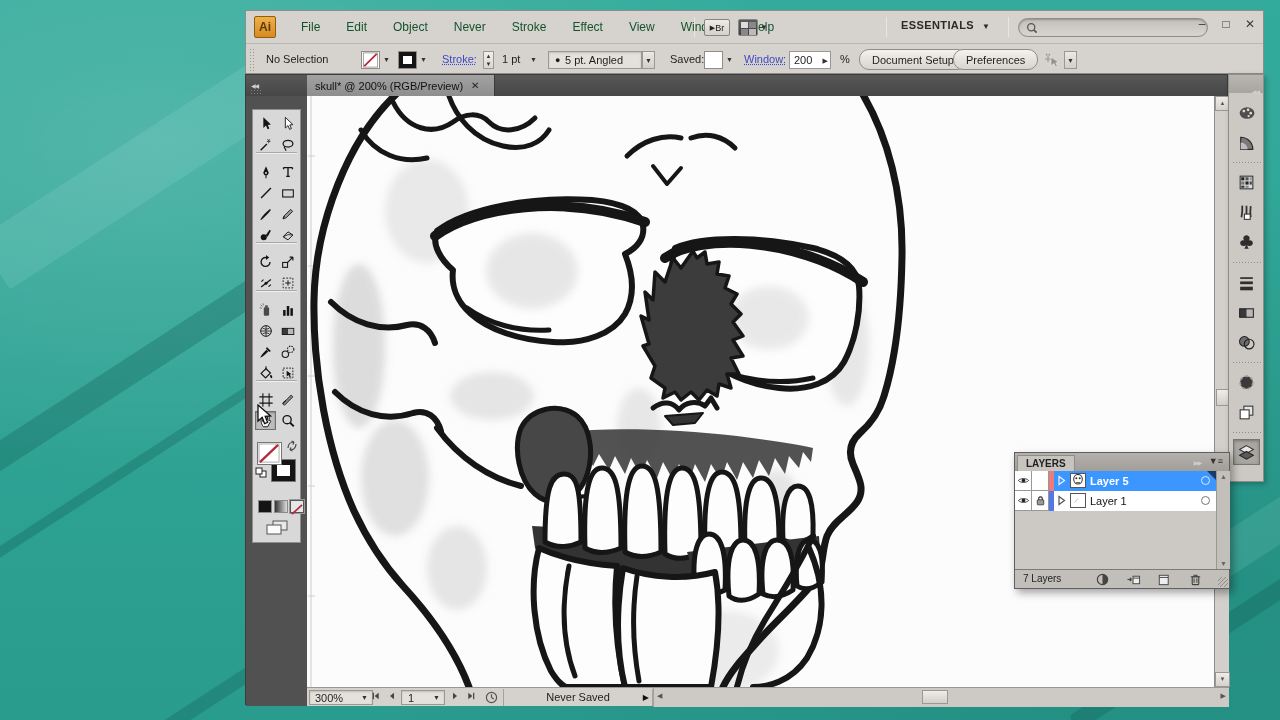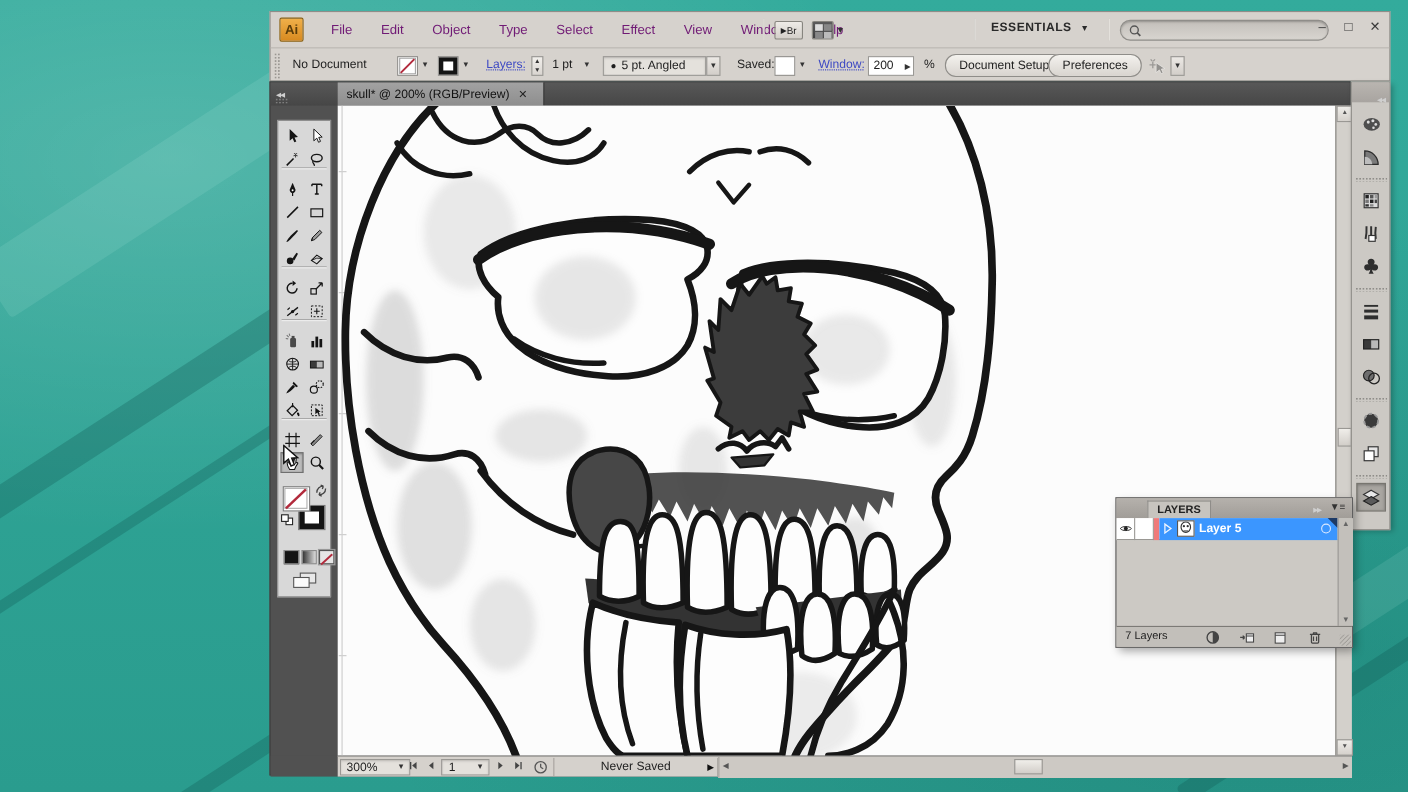--- a/index.html
+++ b/index.html
@@ -17,21 +17,21 @@
   .streak.lite { background:rgba(220,255,250,.10); }
 
   
   #appbar { position:absolute; left:245px; top:10px; width:1019px; height:64px;
     background:#d6d2cd; border:1px solid #8f8d89; }
   #menurow { position:absolute; left:0; top:0; width:100%; height:32px; }
   #ai-logo { position:absolute; left:8px; top:5px; width:22px; height:22px; border:1px solid #8a6010; border-radius:2px;
     background:linear-gradient(#f0b04a,#d88a20); color:#5a3c0a; font-weight:bold; font-size:12px;
     display:flex; align-items:center; justify-content:center; }
   #menus { position:absolute; left:42px; top:0; height:32px; display:flex; align-items:center; }
-  #menus span { padding:4px 13px; font-size:12px; color:#701a75; cursor:default; }
+  #menus span { padding:4px 13px; font-size:12px; color:#14532d; cursor:default; }
   .vdiv { position:absolute; top:6px; width:1px; height:20px; background:#b7b3ae; border-right:1px solid #e9e6e2; }
   #br-btn { position:absolute; left:458px; top:8px; width:26px; height:17px; border:1px solid #87857f;
     background:linear-gradient(#eeebe7,#d3cfc9); font-size:9px; color:#222; display:flex; align-items:center; justify-content:center; border-radius:2px;}
   #arrange-btn { position:absolute; left:492px; top:8px; width:20px; height:17px; border:1px solid #87857f;
     background:linear-gradient(#5c5c5c,#3f3f3f); border-radius:2px; }
   #arrange-btn .q { position:absolute; width:7px; height:6px; }
   #arrange-dd { position:absolute; left:514px; top:12px; font-size:8px; color:#333; }
   #workspace { position:absolute; left:655px; top:8px; font-size:11px; font-weight:bold; color:#2a2a2a; letter-spacing:.4px;}
   #workspace .dd { font-size:8px; margin-left:8px; font-weight:normal;}
   #searchbox { position:absolute; left:772px; top:7px; width:190px; height:19px; border-radius:10px;
@@ -102,21 +102,21 @@
   .dockicon svg { width:19px; height:19px; }
   .dockicon.sel { background:#a9a6a1; border:1px solid #77756f; box-shadow:inset 0 1px 3px rgba(0,0,0,.3); }
   .docksep { position:absolute; left:3px; width:29px; height:4px;
     background-image:radial-gradient(#8f8d89 25%, transparent 26%); background-size:3px 3px; }
 
   
   #layers { position:absolute; left:1014px; top:452px; width:216px; height:137px; background:#ccc9c4;
     border:1px solid #5f5f5f; box-shadow:3px 4px 8px rgba(0,0,0,.35); font-size:11px; }
   #layershead { position:absolute; left:0; top:0; width:100%; height:18px; background:linear-gradient(#b5b1ac,#a19d98); }
   #layerstab { position:absolute; left:2px; top:2px; height:16px; padding:0 8px; background:#c7c4bf; border:1px solid #8f8d89; border-bottom:none;
-    font-size:10px; font-weight:bold; color:#222; display:flex; align-items:center;margin-left:26px; }
+    font-size:10px; font-weight:bold; color:#222; display:flex; align-items:center; }
   .lrow { position:absolute; left:0; width:201px; height:20px; background:#fff; border-bottom:1px solid #9a9894; display:flex; align-items:center;}
   .eyebox, .lockbox { width:17px; height:20px; border-right:1px solid #9a9894; display:flex; align-items:center; justify-content:center; flex:none;}
   .eyebox svg, .lockbox svg { width:13px; height:13px; }
   .colorbar { width:5px; height:20px; flex:none; }
   .lcontent { flex:1; height:20px; display:flex; align-items:center; gap:4px; padding-left:3px; position:relative;}
   .lthumb { width:16px; height:15px; background:#fff; border:1px solid #555; flex:none;}
   .ltarget { position:absolute; right:6px; width:9px; height:9px; border:1.5px solid #777; border-radius:50%;}
   #lscroll { position:absolute; left:201px; top:18px; width:14px; height:98px; background:#c3c0bb; border-left:1px solid #9a9894;}
   #layersfoot { position:absolute; left:0; top:116px; width:214px; height:19px; background:#c2bfba; border-top:1px solid #7c7a76; }
   .footicon { position:absolute; top:2px; width:16px; height:15px; }
@@ -138,22 +138,22 @@
   <div class="streak lite" style="left:1100px; top:520px; width:300px; height:40px;"></div>
 </div>
 
 <div id="appbar">
   <div id="menurow">
     <div id="ai-logo">Ai</div>
     <div id="menus">
         <span>File</span>
         <span>Edit</span>
         <span>Object</span>
-        <span>Type</span>
-        <span>Select</span>
+        <span>Never</span>
+        <span>Stroke</span>
         <span>Effect</span>
         <span>View</span>
         <span>Window</span>
         <span>Help</span>
       </div>
     <div class="vdiv" style="left:448px;"></div>
     <div id="br-btn">
       <span style="font-size:7px;">▶</span>
       <span>Br</span>
     </div>
@@ -177,31 +177,31 @@
     </div>
     <div id="win-controls">
       <span>–</span>
       <span>□</span>
       <span>✕</span>
     </div>
   </div>
 
   <div id="ctrlrow">
     <div class="dots"></div>
-    <span class="abs" style="left:20px; top:9px;">No Document</span>
+    <span class="abs" style="left:20px; top:9px;">No Selection</span>
     <div class="swatchbtn" style="left:115px;">
       <svg viewBox="0 0 18 18" width="17" height="16">
           <rect x="1" y="1" width="16" height="16" fill="#fff" stroke="#999"></rect>
           <path d="M2 16 L16 2" stroke="#b22a3c" stroke-width="2"></path>
         </svg>
     </div>
     <span class="swdd" style="left:137px;">▼</span>
     <div class="swatchbtn" style="left:152px; box-shadow:inset 0 0 0 4px #141414;"></div>
     <span class="swdd" style="left:174px;">▼</span>
-    <span class="abs bluelink" style="left:196px; top:9px;">Layers:</span>
+    <span class="abs bluelink" style="left:196px; top:9px;">Stroke:</span>
     <div class="stepper" style="left:237px; top:7px;">▲<br>▼</div>
     <span class="abs" style="left:256px; top:9px;">1 pt</span>
     <span class="abs" style="left:284px; top:12px; font-size:7px; color:#333;">▼</span>
     <div class="sunken" style="left:302px; top:7px; width:94px; height:18px;">
       <span class="abs" style="left:6px; top:3px; font-size:9px;">●</span>
       <span class="abs" style="left:16px; top:2px;">5 pt. Angled</span>
     </div>
     <div class="ddbtn" style="left:396px; top:7px;">▼</div>
     <span class="abs" style="left:424px; top:9px;">Saved:</span>
     <div class="swatchbtn" style="left:458px; background:#fff;"></div>
@@ -694,20 +694,47 @@
             <circle cx="10" cy="5" r="1.2" fill="#333"></circle>
             <path d="M5.5 10 L10.5 10" stroke="#333"></path>
           </svg>
       </div>
       <span style="color:#fff; font-weight:bold;">Layer 5</span>
       <span class="ltarget" style="border-color:#dce9ff;"></span>
       <div class="abs" style="right:0; top:0; width:0; height:0; border-left:9px solid transparent; border-top:9px solid #1d3a66;"></div>
     </div>
   </div>
 
+  <div class="lrow" style="top:38px;">
+    <div class="eyebox">
+      <svg viewBox="0 0 18 18">
+          <path d="M2 9 C4.5 5.6 13.5 5.6 16 9 C13.5 12.4 4.5 12.4 2 9 Z" fill="#fff" stroke="#222" stroke-width="1.2"></path>
+          <circle cx="9" cy="9" r="2.5" fill="#222"></circle>
+        </svg>
+    </div>
+    <div class="lockbox">
+      <svg viewBox="0 0 18 18">
+          <rect x="4.5" y="8" width="9" height="7" rx="1" fill="#9a9a9a" stroke="#222"></rect>
+          <path d="M6.5 8 V6.2 C6.5 3.2 11.5 3.2 11.5 6.2 V8" fill="none" stroke="#222" stroke-width="1.5"></path>
+        </svg>
+    </div>
+    <div class="colorbar" style="background:#5578e8;"></div>
+    <div class="lcontent" style="background:#fff;">
+      <svg width="9" height="11" viewBox="0 0 9 11">
+          <path d="M2 1.5 L7.5 5.5 L2 9.5 Z" fill="none" stroke="#555" stroke-width="1.2"></path>
+        </svg>
+      <div class="lthumb">
+        <svg viewBox="0 0 16 15" width="14" height="13">
+            <path d="M4 10 L8 5" stroke="#bbb" stroke-width="1"></path>
+          </svg>
+      </div>
+      <span style="color:#111;">Layer 1</span>
+      <span class="ltarget"></span>
+    </div>
+  </div>
 
   <div id="lscroll">
     <span class="abs" style="left:3px; top:2px; font-size:7px; color:#666;">▲</span>
     <span class="abs" style="left:3px; bottom:2px; font-size:7px; color:#666;">▼</span>
   </div>
 
   <div id="layersfoot">
     <span class="abs" style="left:8px; top:3px; font-size:10px; color:#222;">7 Layers</span>
     <div class="footicon" style="left:80px;">
       <svg viewBox="0 0 16 16">

